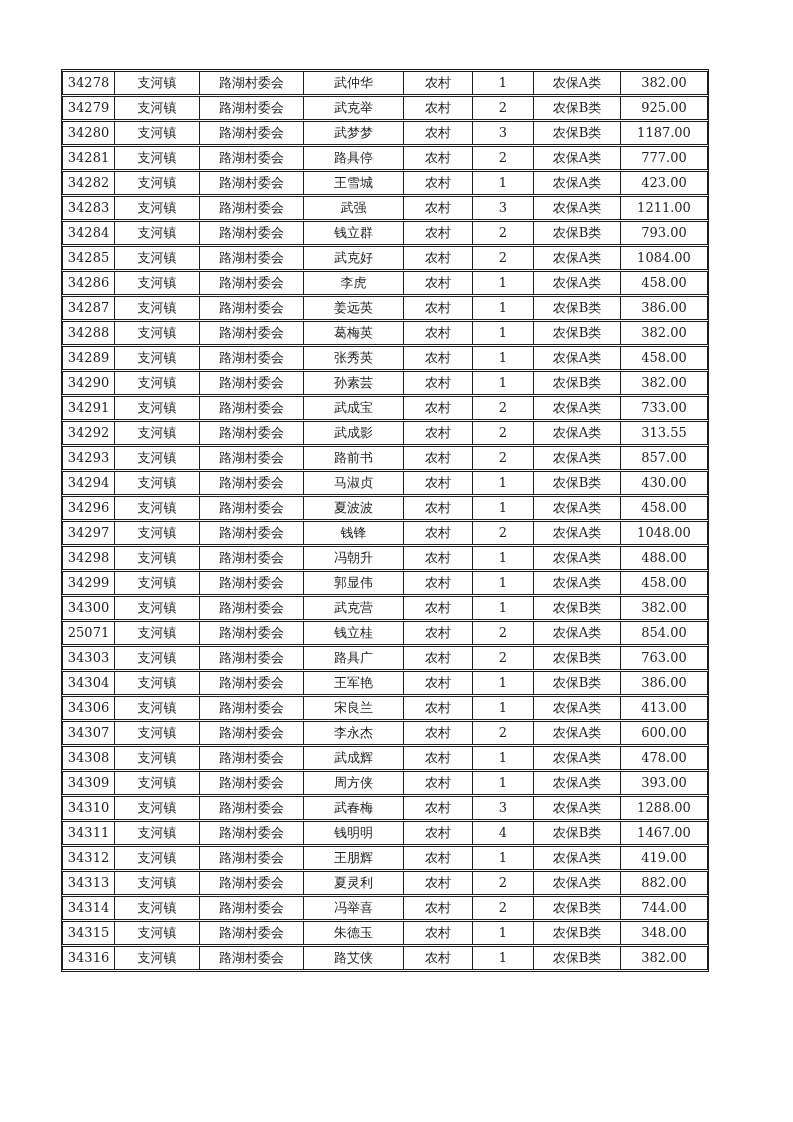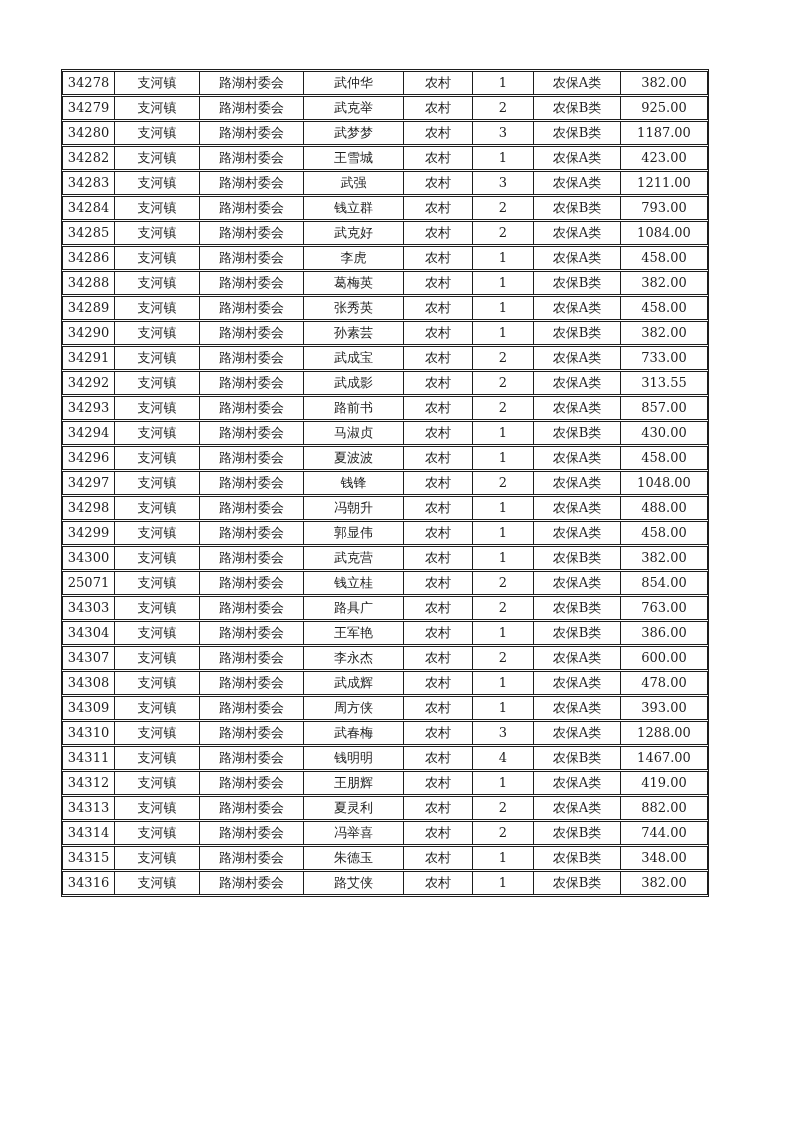--- a/index.html
+++ b/index.html
@@ -87,20 +87,30 @@
           <td>34280</td>
           <td>支河镇</td>
           <td>路湖村委会</td>
           <td>武梦梦</td>
           <td>农村</td>
           <td>3</td>
           <td>农保B类</td>
           <td>1187.00</td>
         </tr>
         <tr>
+          <td>34281</td>
+          <td>支河镇</td>
+          <td>路湖村委会</td>
+          <td>路具停</td>
+          <td>农村</td>
+          <td>2</td>
+          <td>农保A类</td>
+          <td>777.00</td>
+        </tr>
+        <tr>
           <td>34282</td>
           <td>支河镇</td>
           <td>路湖村委会</td>
           <td>王雪城</td>
           <td>农村</td>
           <td>1</td>
           <td>农保A类</td>
           <td>423.00</td>
         </tr>
         <tr>
@@ -137,20 +147,30 @@
           <td>34286</td>
           <td>支河镇</td>
           <td>路湖村委会</td>
           <td>李虎</td>
           <td>农村</td>
           <td>1</td>
           <td>农保A类</td>
           <td>458.00</td>
         </tr>
         <tr>
+          <td>34287</td>
+          <td>支河镇</td>
+          <td>路湖村委会</td>
+          <td>姜远英</td>
+          <td>农村</td>
+          <td>1</td>
+          <td>农保B类</td>
+          <td>386.00</td>
+        </tr>
+        <tr>
           <td>34288</td>
           <td>支河镇</td>
           <td>路湖村委会</td>
           <td>葛梅英</td>
           <td>农村</td>
           <td>1</td>
           <td>农保B类</td>
           <td>382.00</td>
         </tr>
         <tr>
@@ -285,20 +305,30 @@
         </tr>
         <tr>
           <td>34304</td>
           <td>支河镇</td>
           <td>路湖村委会</td>
           <td>王军艳</td>
           <td>农村</td>
           <td>1</td>
           <td>农保B类</td>
           <td>386.00</td>
+        </tr>
+        <tr>
+          <td>34306</td>
+          <td>支河镇</td>
+          <td>路湖村委会</td>
+          <td>宋良兰</td>
+          <td>农村</td>
+          <td>1</td>
+          <td>农保A类</td>
+          <td>413.00</td>
         </tr>
         <tr>
           <td>34307</td>
           <td>支河镇</td>
           <td>路湖村委会</td>
           <td>李永杰</td>
           <td>农村</td>
           <td>2</td>
           <td>农保A类</td>
           <td>600.00</td>

